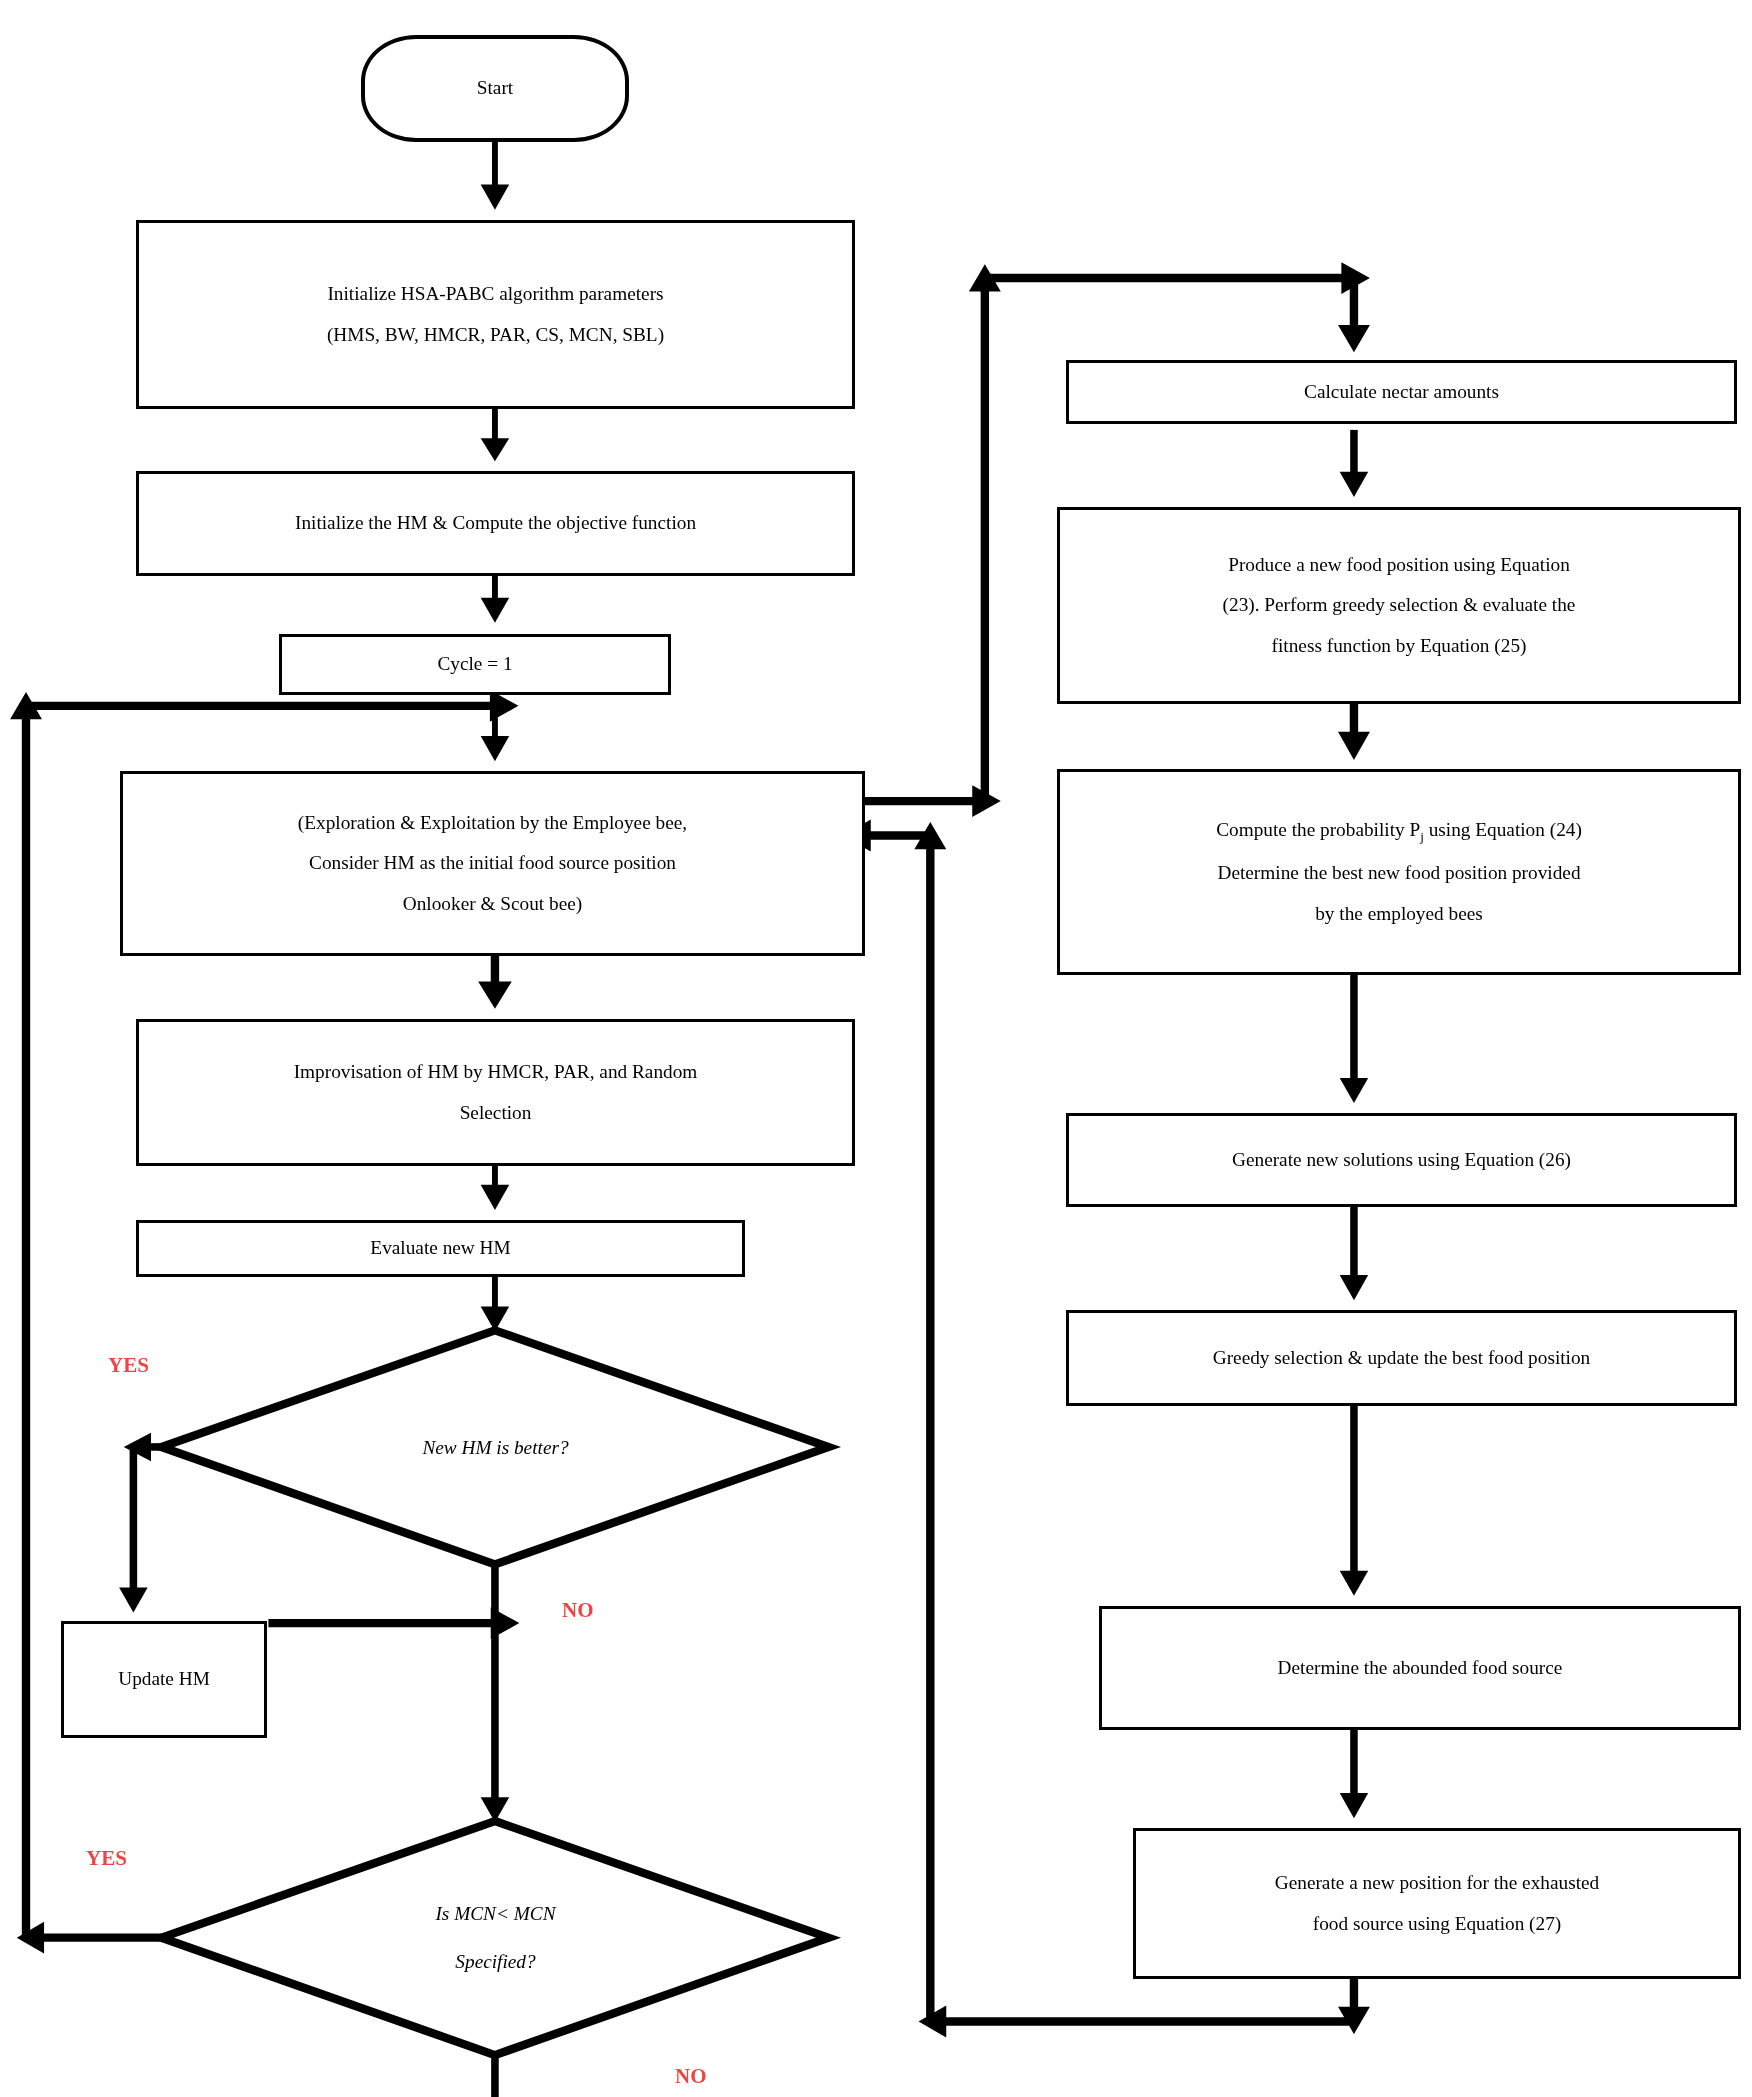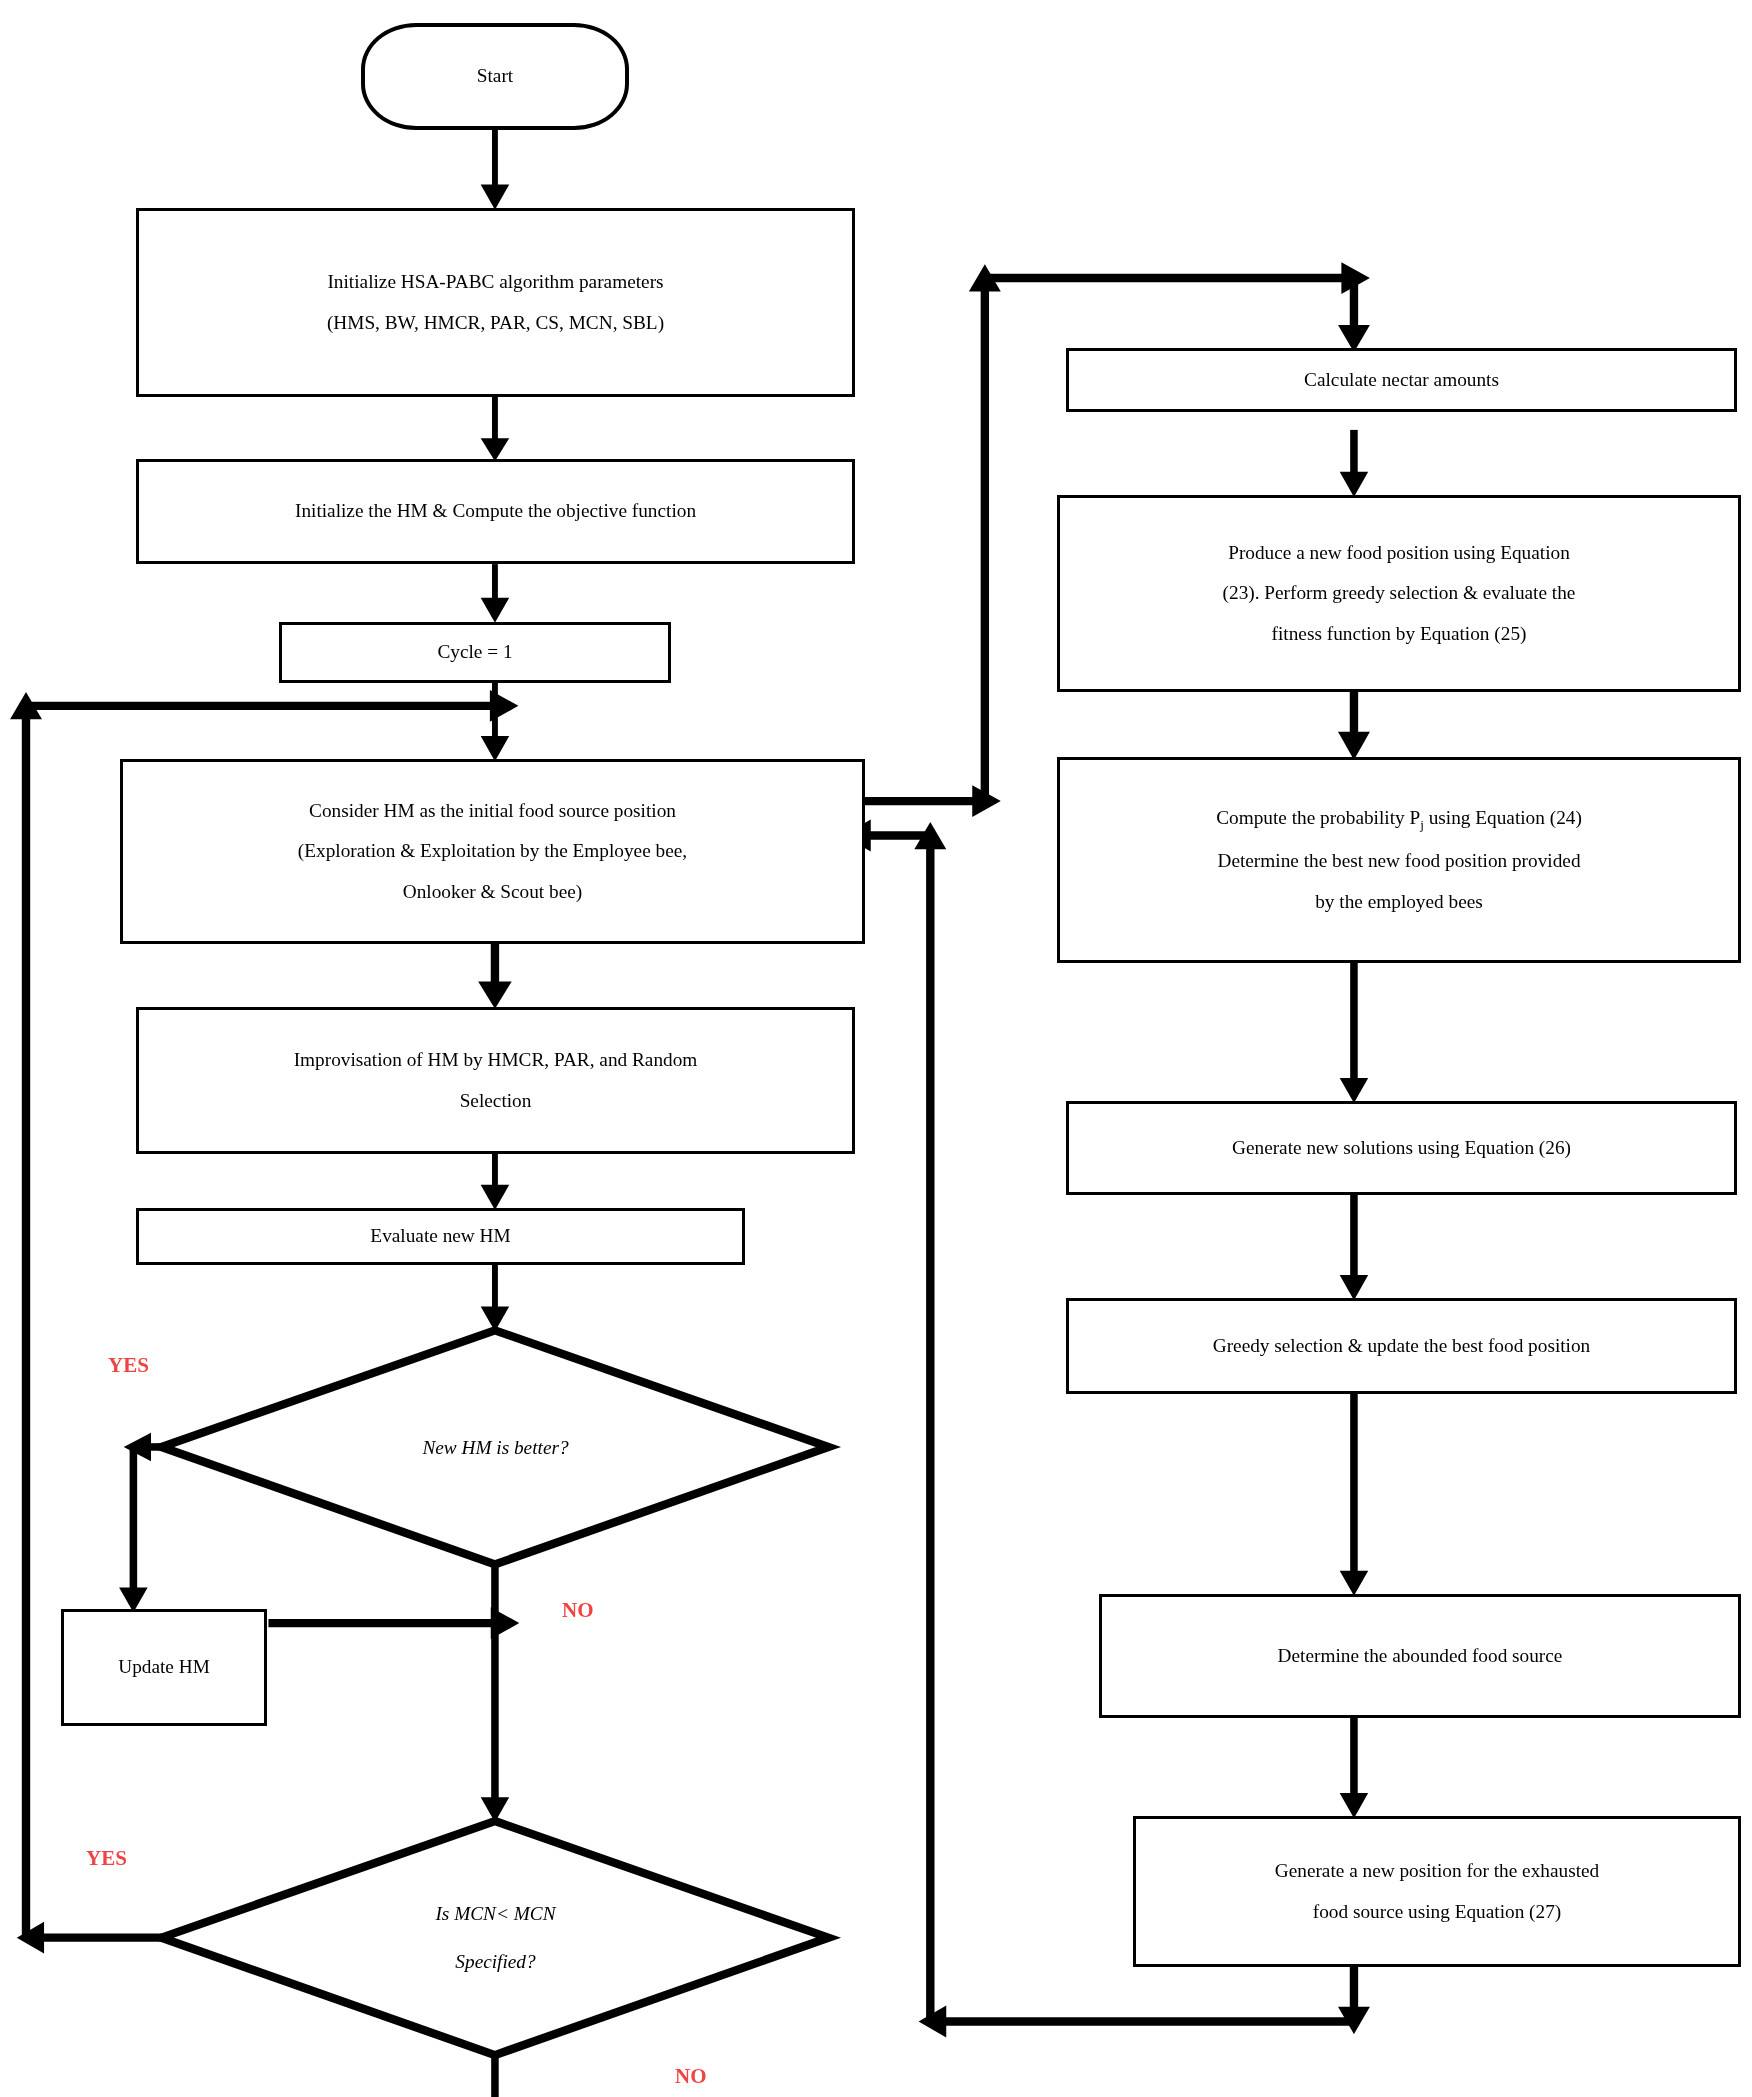--- a/index.html
+++ b/index.html
@@ -28,20 +28,21 @@
     background: #ffffff;
     border: 3.8px solid #000000;
     display: flex;
     flex-direction: column;
     align-items: center;
     justify-content: center;
     text-align: center;
     color: #000000;
     font-size: 19.3px;
     line-height: 1.15;
+    margin-top: 12px;
   }
   .node .ln {
     display: block;
     white-space: nowrap;
     padding: 9.2px 0;
   }
   .node.terminal {
     border-radius: 55px / 46px;
     border-width: 4.6px;
   }
@@ -185,22 +186,22 @@
 
   <div class="node" style="left:136px; top:459px; width:719px; height:105px;">
     <span class="ln">Initialize the HM &amp; Compute the objective function</span>
   </div>
 
   <div class="node" style="left:279px; top:622px; width:392px; height:61px;">
     <span class="ln">Cycle = 1</span>
   </div>
 
   <div class="node" style="left:120px; top:759px; width:745px; height:185px;">
+    <span class="ln">(Exploration &amp; Exploitation by the Employee bee,</span>
     <span class="ln">Consider HM as the initial food source position</span>
-    <span class="ln">(Exploration &amp; Exploitation by the Employee bee,</span>
     <span class="ln">Onlooker   &amp; Scout bee)</span>
   </div>
 
   <div class="node" style="left:136px; top:1007px; width:719px; height:147px;">
     <span class="ln">Improvisation of HM by HMCR, PAR, and Random</span>
     <span class="ln">Selection</span>
   </div>
 
   <div class="node" style="left:136px; top:1208px; width:609px; height:57px;">
     <span class="ln">Evaluate new HM</span>

